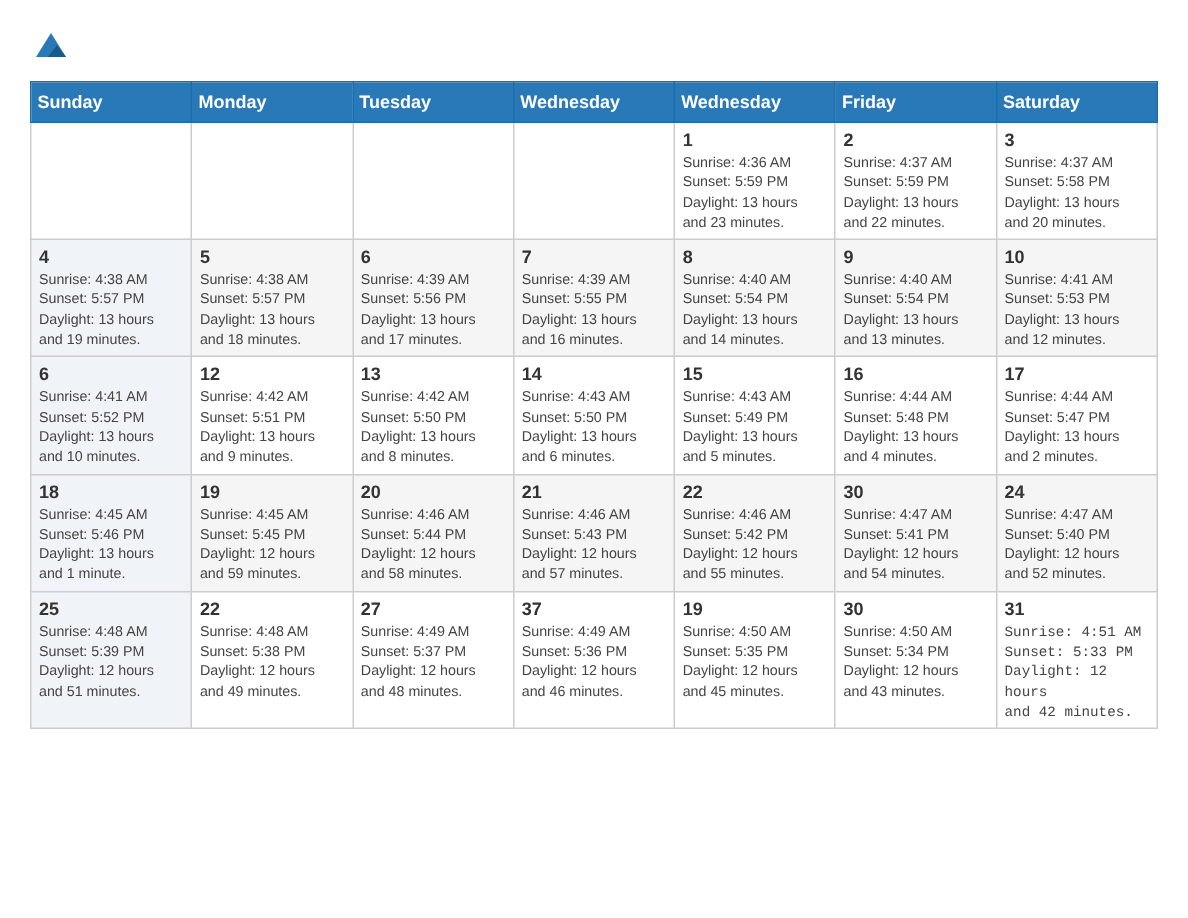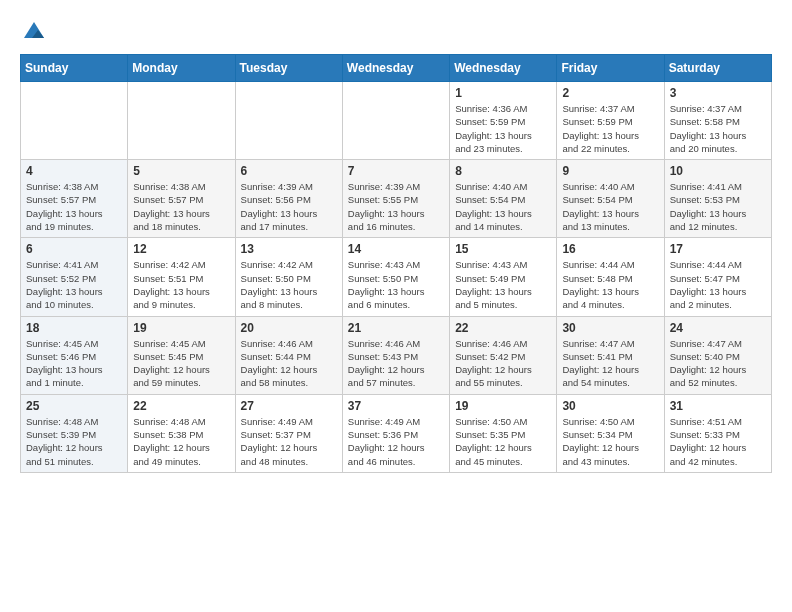--- a/index.html
+++ b/index.html
@@ -351,20 +351,20 @@
         </td>
         <td>
           <div class="day-number">30</div>
           <div class="day-info" style="white-space: pre-line;">Sunrise: 4:50 AM
 Sunset: 5:34 PM
 Daylight: 12 hours
 and 43 minutes.</div>
         </td>
         <td>
           <div class="day-number">31</div>
-          <div class="day-info" style="white-space: pre-line;">Sunrise: 4:51 AM
+          <div class="day-info" style="white-space: pre-line; font-family: Liberation Mono, monospace;">Sunrise: 4:51 AM
 Sunset: 5:33 PM
 Daylight: 12 hours
 and 42 minutes.</div>
         </td>
       </tr>
     </tbody>
 </table>
 
 </body></html>

